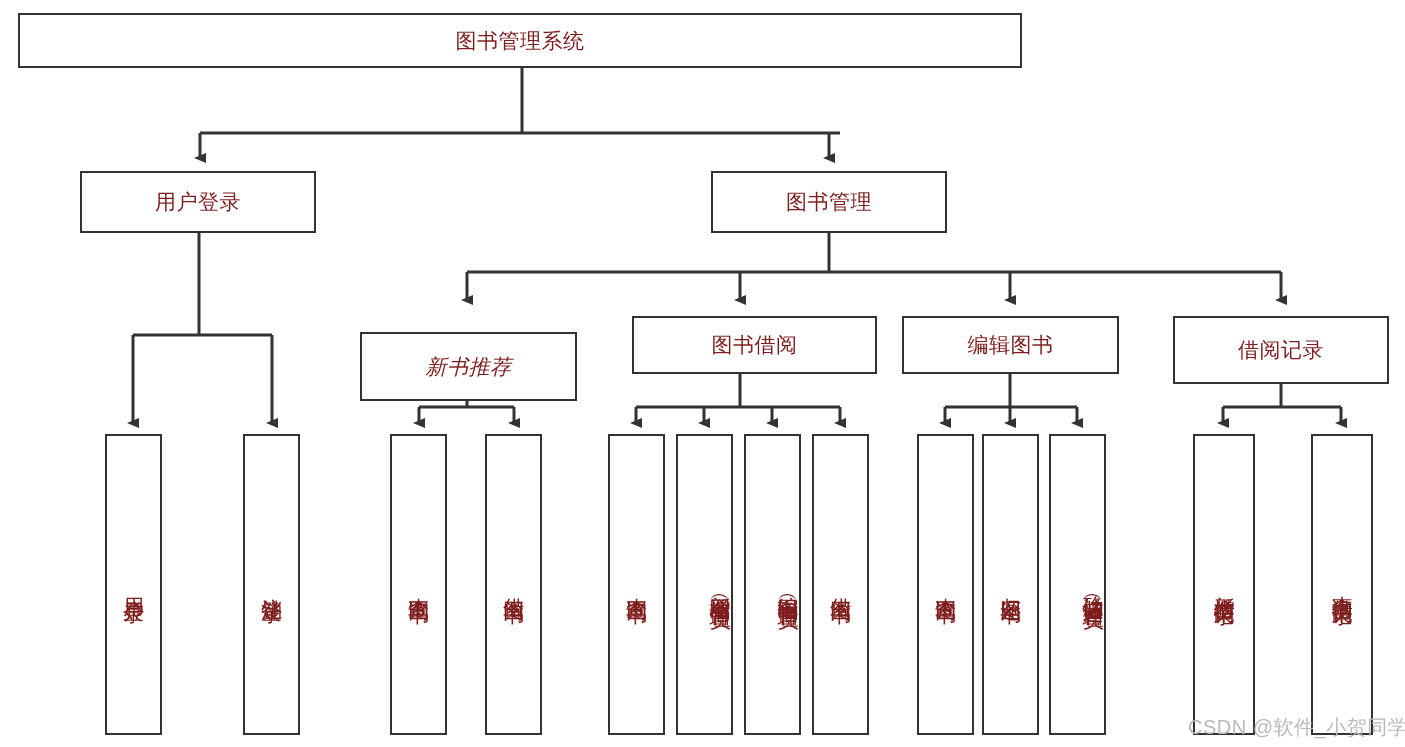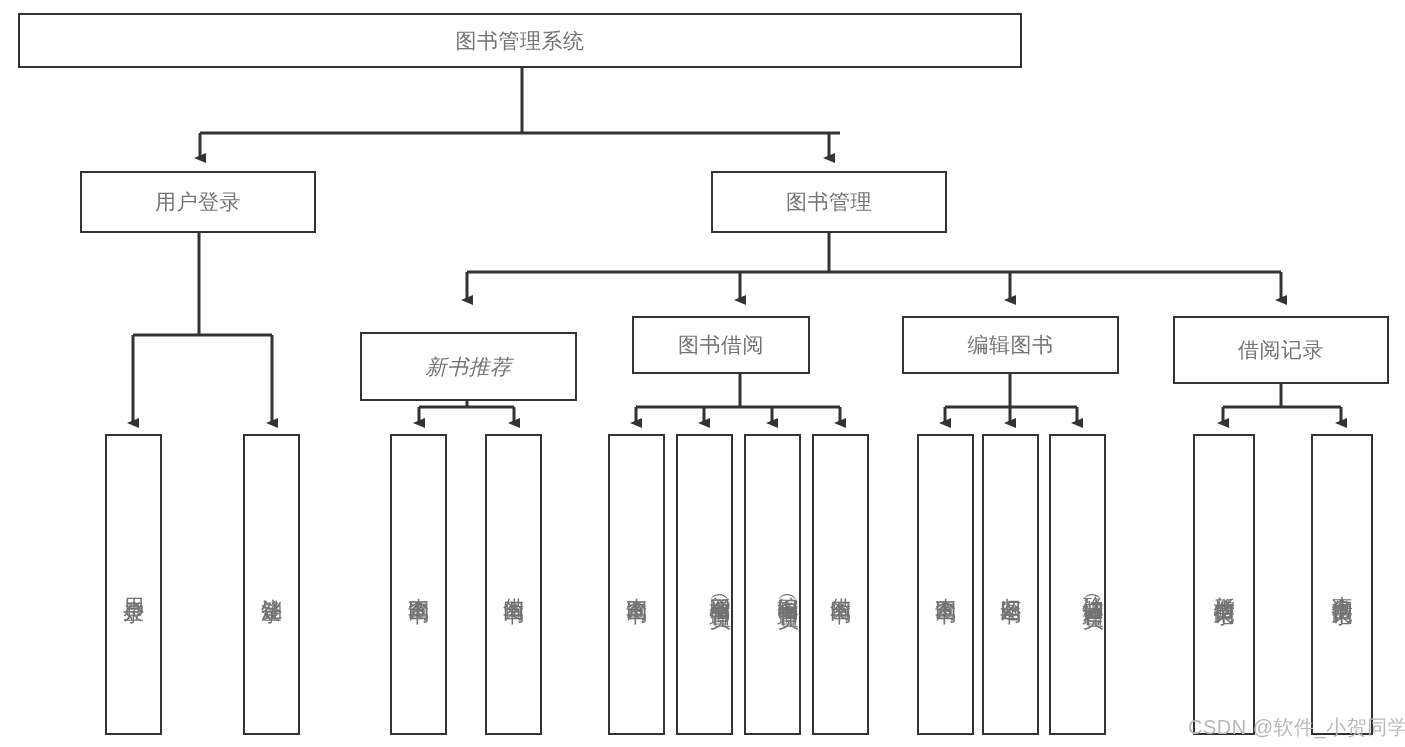--- a/index.html
+++ b/index.html
@@ -26,21 +26,21 @@
     pointer-events: none;
   }
   .node {
     position: absolute;
     box-sizing: border-box;
     border: 2px solid #333333;
     background: #ffffff;
     display: flex;
     align-items: center;
     justify-content: center;
-    color: #737373;
+    color: #7f1d1d;
   }
   .node.h {
     font-size: 21px;
     letter-spacing: 0.5px;
   }
   .node.v {
     writing-mode: vertical-rl;
     text-orientation: upright;
     font-size: 21px;
     letter-spacing: 2px;
@@ -118,21 +118,21 @@
       <path d="M1341,407 L1341,423" marker-end="url(#arrow)"></path>
     </g>
   </svg>
 
   <div class="node h" style="left:18px; top:13px; width:1004px; height:55px;">图书管理系统</div>
 
   <div class="node h" style="left:80px; top:171px; width:236px; height:62px;">用户登录</div>
   <div class="node h" style="left:711px; top:171px; width:236px; height:62px;">图书管理</div>
 
   <div class="node h" style="left:360px; top:332px; width:217px; height:69px;font-style:italic;">新书推荐</div>
-  <div class="node h" style="left:632px; top:316px; width:178px; height:58px;">图书借阅</div>
+  <div class="node h" style="left:632px; top:316px; width:245px; height:58px;">图书借阅</div>
   <div class="node h" style="left:902px; top:316px; width:217px; height:58px;">编辑图书</div>
   <div class="node h" style="left:1173px; top:316px; width:216px; height:68px;">借阅记录</div>
 
   <div class="node v center" style="left:105px; top:434px; width:57px; height:301px;">用户登录</div>
   <div class="node v center" style="left:243px; top:434px; width:57px; height:301px;">注销登录</div>
 
   <div class="node v center" style="left:390px; top:434px; width:57px; height:301px;">查询图书</div>
   <div class="node v center" style="left:485px; top:434px; width:57px; height:301px;">借阅图书</div>
 
   <div class="node v center" style="left:608px; top:434px; width:57px; height:301px;">查询图书</div>

